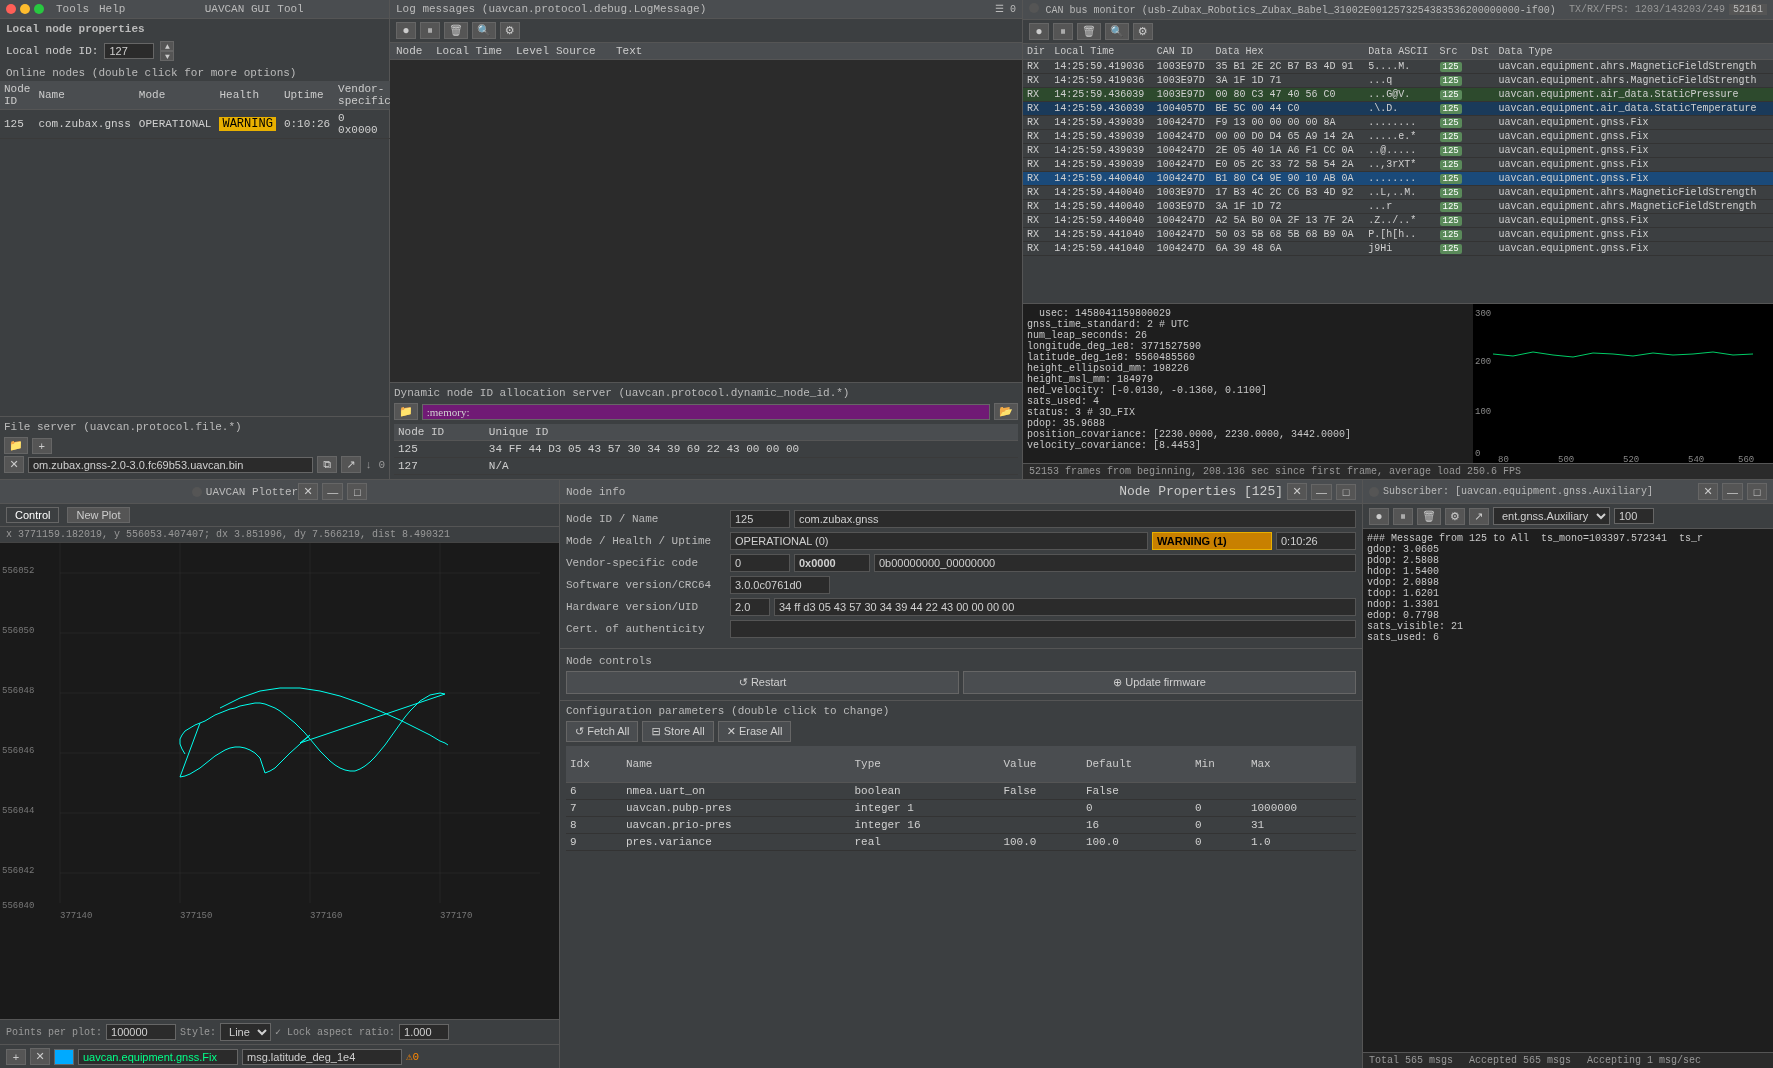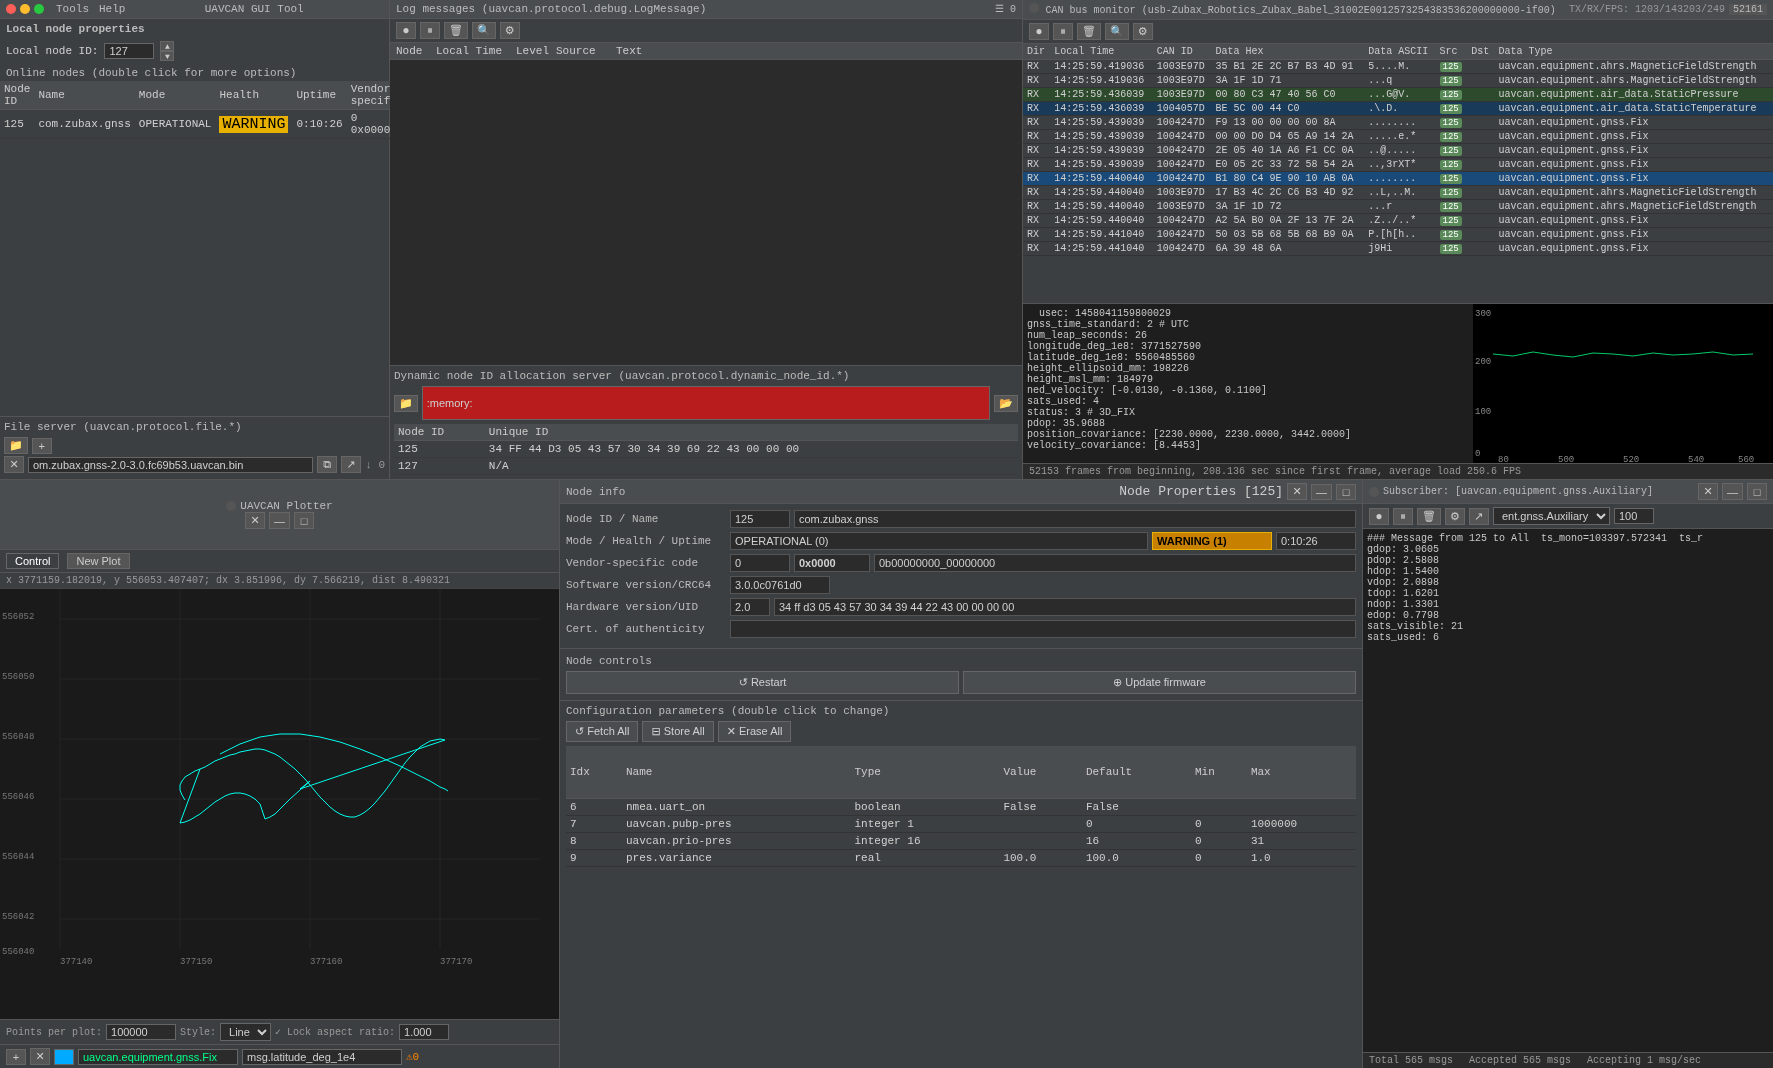--- a/index.html
+++ b/index.html
@@ -104,21 +104,21 @@
       font-weight: normal;
     }
     .nodes-table td {
       padding: 2px 4px;
       border-bottom: 1px solid #3a3a3a;
     }
     .warning-badge {
       background: #e8b000;
       color: #000;
       padding: 0 3px;
-      font-size: 15px;
+      font-size: 12px;
     }
     .file-server-section {
       margin-top: auto;
       border-top: 1px solid #555;
       padding: 4px;
     }
     .file-server-row {
       display: flex;
       align-items: center;
       gap: 4px;
@@ -192,26 +192,27 @@
       color: #bbb;
       margin-bottom: 4px;
     }
     .dyn-row {
       display: flex;
       align-items: center;
       gap: 4px;
       margin-bottom: 4px;
     }
     .dyn-input {
-      background: #b91c1c;
+      background: #701a75;
       border: 1px solid #666;
       color: #d0d0d0;
-      padding: 10px 4px;
-      font-size: 11px;
-      flex: 1;
+      padding: 1px 4px;
+      font-size: 11px;
+      flex: 1;
+      font-family: Liberation Serif, serif;
     }
     .dyn-table {
       width: 100%;
       border-collapse: collapse;
       font-size: 11px;
     }
     .dyn-table th {
       background: #4a4d50;
       padding: 2px 4px;
       text-align: left;
@@ -325,28 +326,27 @@
     
     .plotter-panel {
       width: 560px;
       background: #3c3f41;
       border-right: 1px solid #555;
       display: flex;
       flex-direction: column;
     }
     .plotter-header {
       background: #4a4d50;
-      padding: 20px 6px;
+      padding: 3px 6px;
       font-size: 11px;
       color: #bbb;
       border-bottom: 1px solid #555;
       display: flex;
-      justify-content: flex-start;
-      align-items: center;
-      flex-direction: column;
+      justify-content: center;
+      align-items: center;
     }
     .plotter-toolbar {
       display: flex;
       align-items: center;
       padding: 3px 6px;
       gap: 8px;
       border-bottom: 1px solid #555;
     }
     .plotter-coords {
       padding: 2px 6px;
@@ -502,21 +502,21 @@
       font-size: 11px;
       cursor: pointer;
     }
     .config-table {
       width: 100%;
       border-collapse: collapse;
       font-size: 11px;
     }
     .config-table th {
       background: #4a4d50;
-      padding: 20px 4px;
+      padding: 12px 4px;
       text-align: left;
       border-bottom: 1px solid #555;
       color: #ccc;
       font-weight: normal;
     }
     .config-table td {
       padding: 2px 4px;
       border-bottom: 1px solid #333;
     }
     

